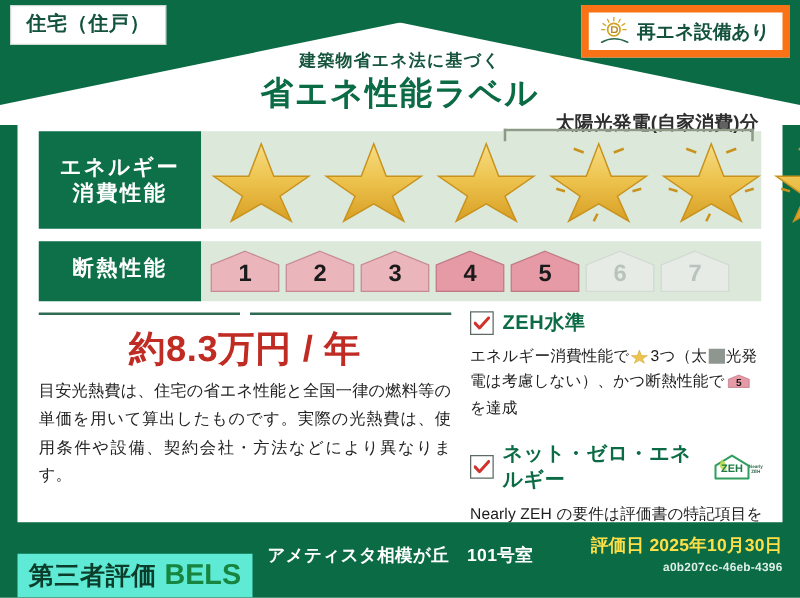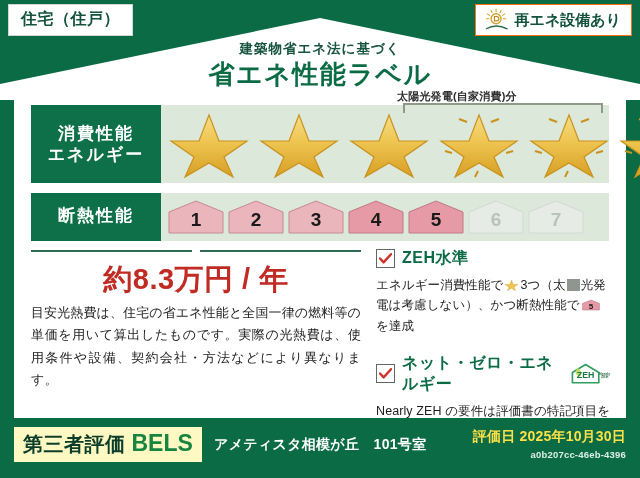--- a/index.html
+++ b/index.html
@@ -19,21 +19,21 @@
   }
   .tag-home{
     position:absolute;left:8px;top:4px;
     background:#ffffff;border:1px solid #cfd8d3;
     padding:4px 12px 5px 12px;
     font-size:16px;font-weight:bold;color:#13523c;letter-spacing:.5px;
     z-index:4;
   }
   .tag-renew{
     position:absolute;right:8px;top:4px;
-    background:#ffffff;border:1px solid #f97316;
+    background:#ffffff;border:6px solid #f97316;
     padding:3px 10px 3px 8px;
     display:flex;align-items:center;gap:5px;
     font-size:15px;font-weight:bold;color:#13523c;
     z-index:4;
   }
   .sun-ico{width:26px;height:24px;display:block;}
   .title-sub{
     position:absolute;left:0;right:0;top:40px;text-align:center;
     font-size:13.5px;font-weight:bold;color:#16543e;letter-spacing:1px;z-index:3;
   }
@@ -64,22 +64,22 @@
   #row-insul{top:93px;}
   #row-insul .perf-label{width:130px;height:48px;font-size:17px;flex-direction:row;font-family:Liberation Mono, monospace;}
   #row-insul .perf-body{width:448px;height:48px;padding-left:6px;box-sizing:border-box;}
 
   .stars{display:flex;align-items:center;gap:2px;}
   .star-wrap{position:relative;width:88px;height:74px;}
   .star-wrap svg{position:absolute;left:0;top:0;}
 
   
   .solar-note{
-    position:absolute;left:236px;top:-16px;width:210px;text-align:left;
-    font-size:11px;font-weight:bold;color:#2e2e2e;letter-spacing:.2px;
+    position:absolute;left:236px;top:-16px;width:210px;text-align:right;
+    font-size:15px;font-weight:bold;color:#2e2e2e;letter-spacing:.2px;
   }
   .solar-bracket{
     position:absolute;left:242px;top:-2px;width:196px;height:8px;
     border:2px solid #8e9a86;border-bottom:none;
   }
 
   
   .chev{
     position:relative;width:58px;height:36px;margin-right:2px;
     display:flex;align-items:flex-end;justify-content:center;
@@ -127,21 +127,21 @@
   }
   .inline-chev{
     display:inline-block;width:18px;height:14px;vertical-align:-3px;margin:0 2px;
   }
   .zeh-head2{display:flex;align-items:center;gap:7px;margin-top:17px;}
   .zeh-logo{width:44px;height:26px;margin-left:2px;flex:0 0 auto;}
 
   
   .bottom{position:absolute;left:0;top:418px;width:640px;height:60px;background:#0a6b45;}
   .bels{
-    position:absolute;left:14px;top:9px;background:#fef9c3;
+    position:absolute;left:14px;top:25px;background:#5eead4;
     padding:3px 9px 4px 9px;display:flex;align-items:baseline;gap:6px;
   }
   .bels .jp{font-size:20px;font-weight:bold;color:#0c3d2a;letter-spacing:.5px;}
   .bels .en{font-size:23px;font-weight:bold;color:#17843f;letter-spacing:0px;}
   .prop{
     position:absolute;left:214px;top:18px;
     font-size:14px;font-weight:bold;color:#ffffff;letter-spacing:.3px;
   }
   .date{
     position:absolute;right:14px;top:10px;text-align:right;
@@ -180,22 +180,22 @@
       <path d="M11.2 9.2 h2.4 a2.4 2.4 0 0 1 0 4.8 h-2.4 z M11.2 9.2 v4.8" fill="none" stroke="#b8861a" stroke-width="1.2"></path>
       <path d="M2.5 22.5 Q13 16.5 25 22.5" fill="none" stroke="#2d6b4e" stroke-width="1.5" stroke-linecap="round"></path>
     </svg>
     <span>再エネ設備あり</span>
   </div>
 
   <div class="card">
 
     <div class="perf-row" id="row-energy">
       <div class="perf-label">
+        <span>エネルギー</span>
         <span>消費性能</span>
-        <span>エネルギー</span>
       </div>
       <div class="perf-body">
 
         <div class="solar-note">太陽光発電(自家消費)分</div>
         <div class="solar-bracket"></div>
 
         <div class="stars">
 
           <div class="star-wrap">
             <svg width="88" height="74" viewBox="0 0 88 74">

